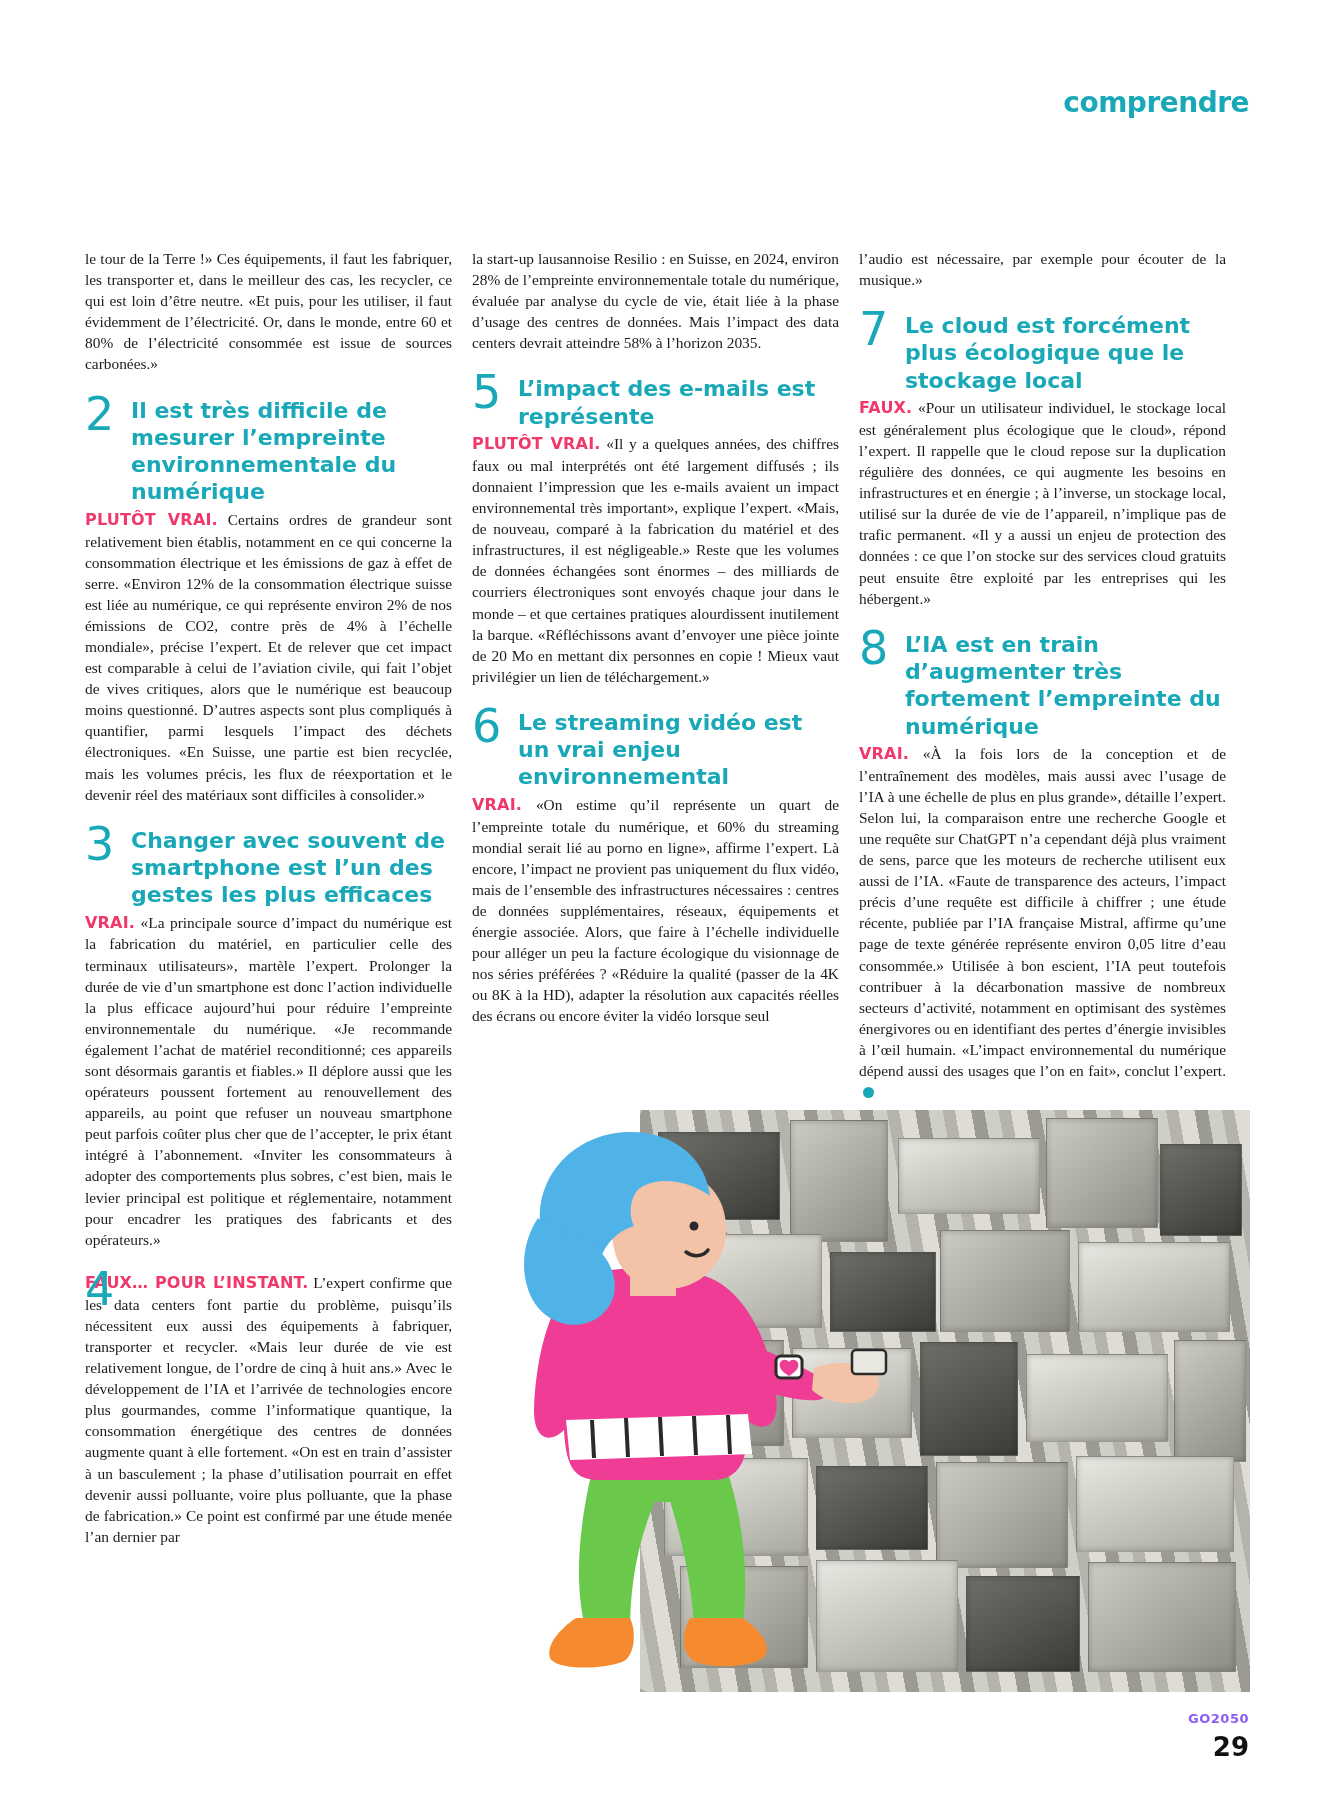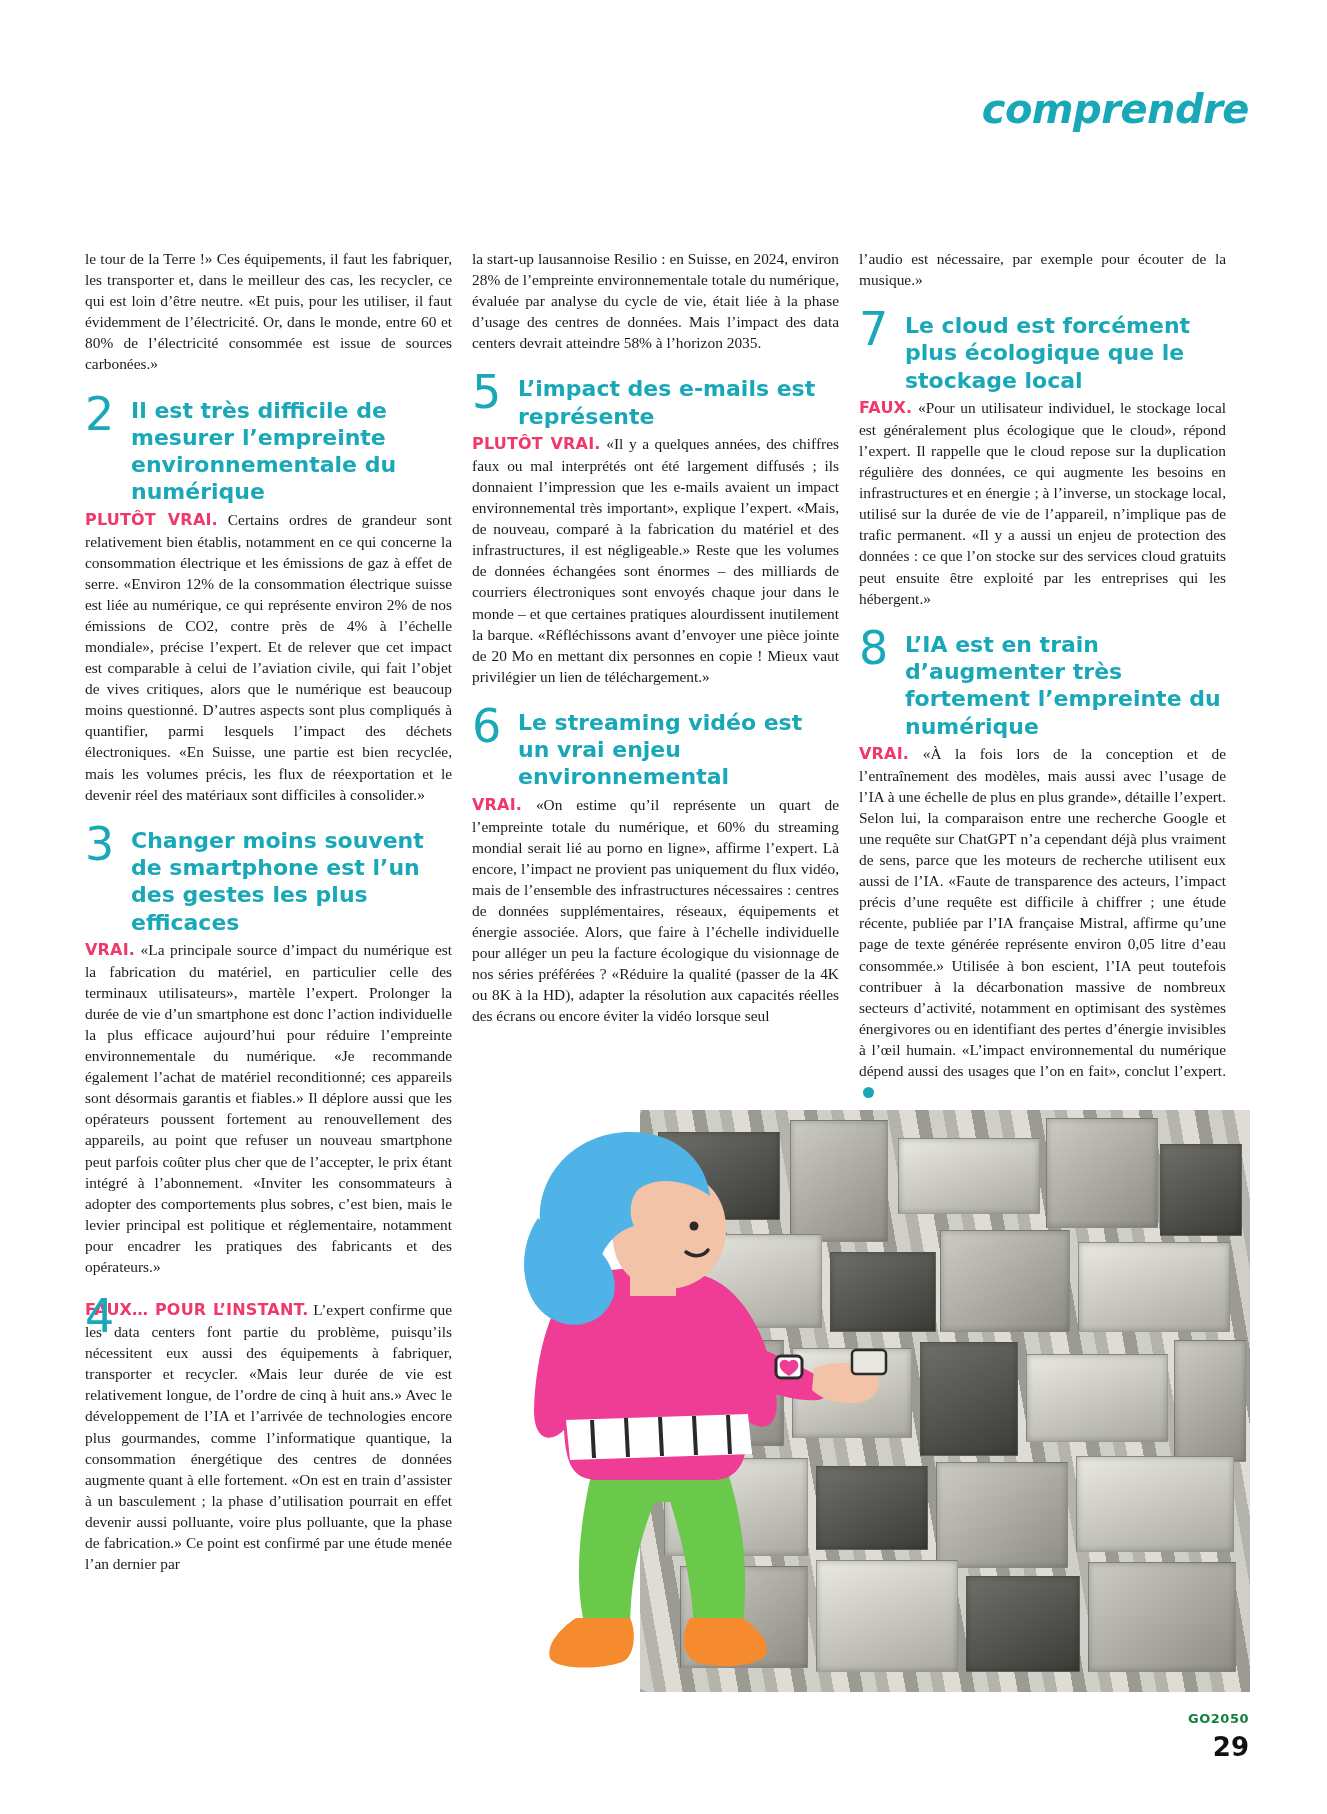--- a/index.html
+++ b/index.html
@@ -15,24 +15,23 @@
     font-family: "Liberation Serif", serif;
     color: #1a1a1a;
     overflow: hidden;
   }
   .header-title {
     position: absolute;
     top: 86px;
     right: 78px;
     font-family: "DejaVu Sans", sans-serif;
     font-weight: bold;
-    font-size: 40px;
+    font-size: 28px;
     letter-spacing: -0.5px;
     color: #18a8b8;
-    font-style: italic;
   }
   .columns {
     position: absolute;
     top: 248px;
     left: 85px;
     width: 1165px;
     display: flex;
     gap: 20px;
   }
   .col {
@@ -119,21 +118,21 @@
   .person { position: absolute; left: 0; top: 0; width: 640px; height: 600px; }
 
   .footer-logo {
     position: absolute;
     right: 78px;
     bottom: 88px;
     font-family: "DejaVu Sans", sans-serif;
     font-size: 13px;
     font-weight: bold;
     letter-spacing: 0.5px;
-    color: #15803d;
+    color: #8b5cf6;
   }
   .footer-page {
     position: absolute;
     right: 78px;
     bottom: 52px;
     font-family: "DejaVu Sans", sans-serif;
     font-size: 26px;
     font-weight: bold;
     color: #111;
   }
@@ -160,21 +159,21 @@
       <p class="para">le tour de la Terre !» Ces équipements, il faut les fabriquer, les transporter et, dans le meilleur des cas, les recycler, ce qui est loin d’être neutre. «Et puis, pour les utiliser, il faut évidemment de l’électricité. Or, dans le monde, entre 60 et 80% de l’électricité consommée est issue de sources carbonées.»</p>
 
       <div class="item">
         <div class="num">2</div>
         <div class="qtitle">Il est très difficile de mesurer l’empreinte environnementale du numérique</div>
         <p class="qbody"><span class="answer">PLUTÔT VRAI.</span> <span>Certains ordres de grandeur sont relativement bien établis, notamment en ce qui concerne la consommation électrique et les émissions de gaz à effet de serre. «Environ 12% de la consommation électrique suisse est liée au numérique, ce qui représente environ 2% de nos émissions de CO2, contre près de 4% à l’échelle mondiale», précise l’expert. Et de relever que cet impact est comparable à celui de l’aviation civile, qui fait l’objet de vives critiques, alors que le numérique est beaucoup moins questionné. D’autres aspects sont plus compliqués à quantifier, parmi lesquels l’impact des déchets électroniques. «En Suisse, une partie est bien recyclée, mais les volumes précis, les flux de réexportation et le devenir réel des matériaux sont difficiles à consolider.»</span></p>
       </div>
 
       <div class="item">
         <div class="num">3</div>
-        <div class="qtitle">Changer moins souvent de smartphone est l’un des gestes les plus efficaces</div>
+        <div class="qtitle">Changer avec souvent de smartphone est l’un des gestes les plus efficaces</div>
         <p class="qbody"><span class="answer">VRAI.</span> <span>«La principale source d’impact du numérique est la fabrication du matériel, en particulier celle des terminaux utilisateurs», martèle l’expert. Prolonger la durée de vie d’un smartphone est donc l’action individuelle la plus efficace aujourd’hui pour réduire l’empreinte environnementale du numérique. «Je recommande également l’achat de matériel reconditionné; ces appareils sont désormais garantis et fiables.» Il déplore aussi que les opérateurs poussent fortement au renouvellement des appareils, au point que refuser un nouveau smartphone peut parfois coûter plus cher que de l’accepter, le prix étant intégré à l’abonnement. «Inviter les consommateurs à adopter des comportements plus sobres, c’est bien, mais le levier principal est politique et réglementaire, notamment pour encadrer les pratiques des fabricants et des opérateurs.»</span></p>
       </div>
 
       <div class="item">
         <div class="num">4</div>
         <p class="qbody"><span class="answer">FAUX… POUR L’INSTANT.</span> <span>L’expert confirme que les data centers font partie du problème, puisqu’ils nécessitent eux aussi des équipements à fabriquer, transporter et recycler. «Mais leur durée de vie est relativement longue, de l’ordre de cinq à huit ans.» Avec le développement de l’IA et l’arrivée de technologies encore plus gourmandes, comme l’informatique quantique, la consommation énergétique des centres de données augmente quant à elle fortement. «On est en train d’assister à un basculement ; la phase d’utilisation pourrait en effet devenir aussi polluante, voire plus polluante, que la phase de fabrication.» Ce point est confirmé par une étude menée l’an dernier par</span></p>
       </div>
     </div>
 
     <div class="col">

